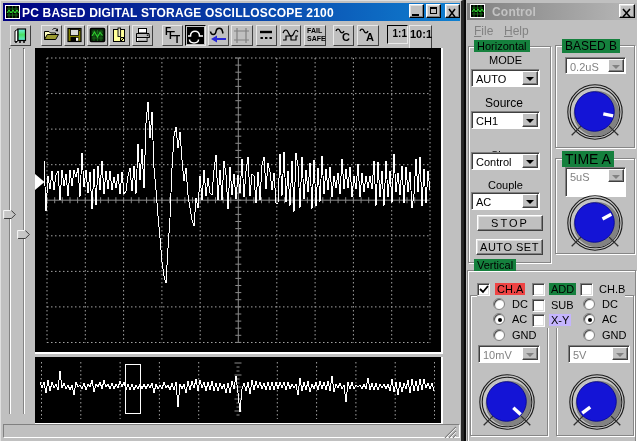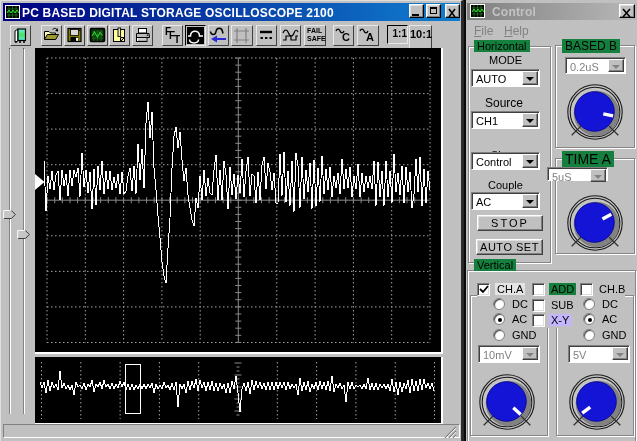--- a/index.html
+++ b/index.html
@@ -448,21 +448,21 @@
     <circle cx="40" cy="67" r="24.8" fill="#c4c4c4" stroke="#1a1a1a" stroke-width="1.1"></circle>
     <circle cx="41.5" cy="68.5" r="22.8" fill="#828282"></circle>
     <line x1="25.9" y1="81.1" x2="16.7" y2="90.3" stroke="#303030" stroke-width="1.3"></line>
     <line x1="54.1" y1="81.1" x2="63.3" y2="90.3" stroke="#303030" stroke-width="1.3"></line>
     <circle cx="39.5" cy="66.5" r="19.8" fill="#1414d6" stroke="#000090" stroke-width="0.8"></circle>
     <line x1="48.3" y1="68.8" x2="58.1" y2="70.8" stroke="#fff" stroke-width="3.4"></line>
   </svg>
 
 <div class="gbox" style="left:555px;top:158px;width:80px;height:96px"></div>
 <div class="glabel" style="left:562px;top:151px;font-size:14px">TIME A</div>
-<div class="combo" style="left:547px;top:167px;width:61px;height:14px">
+<div class="combo" style="left:565px;top:167px;width:61px;height:30px">
   <span class="cv" style="color:#828282">5uS</span>
   <span class="carr" style="height:13px">
       <svg width="9" height="6">
         <polygon points="0,1 8,1 4,5" fill="#828282"></polygon>
       </svg>
     </span>
   </div>
 <svg class="abs" style="left:555px;top:150px" width="80" height="104">
     <circle cx="40" cy="73" r="27.2" fill="none" stroke="#1a1a1a" stroke-width="1.1"></circle>
     <circle cx="40" cy="73" r="24.8" fill="#c4c4c4" stroke="#1a1a1a" stroke-width="1.1"></circle>
@@ -478,21 +478,21 @@
 <div class="panel" style="left:470px;top:295px;width:78px;height:141px"></div>
 <div class="panel" style="left:556px;top:295px;width:78px;height:141px"></div>
 <div class="abs" style="left:477px;top:282px;width:148px;height:15px;background:#c0c0c0"></div>
 <div class="abs" style="left:529px;top:297px;width:52px;height:31px;background:#c0c0c0"></div>
 
 <div class="cb" style="left:477px;top:283px">
     <svg width="11" height="11" style="position:absolute;left:0px;top:0px">
       <path d="M2 5l3 3 5-6" stroke="#000" stroke-width="1.8" fill="none"></path>
     </svg>
   </div>
-<div class="lbl" style="left:495px;top:283px;background:#e5e5e5;padding:0 2px">CH.A</div>
+<div class="lbl" style="left:495px;top:283px;background:#ef4444;padding:0 2px">CH.A</div>
 <div class="cb" style="left:532px;top:283px"></div>
 <div class="lbl" style="left:549px;top:283px;background:#15803d;padding:0 2px">ADD</div>
 <div class="cb" style="left:580px;top:283px"></div>
 <div class="lbl" style="left:597px;top:283px;background:#c0c0c0;padding:0 2px">CH.B</div>
 
 <div class="rad" style="left:493px;top:298px"></div>
 <div class="lbl" style="left:510px;top:298px;background:#c0c0c0;padding:0 2px">DC</div>
 <div class="cb" style="left:532px;top:299px"></div>
 <div class="lbl" style="left:549px;top:299px;background:#c0c0c0;padding:0 2px">SUB</div>
 <div class="rad" style="left:583px;top:298px"></div>

